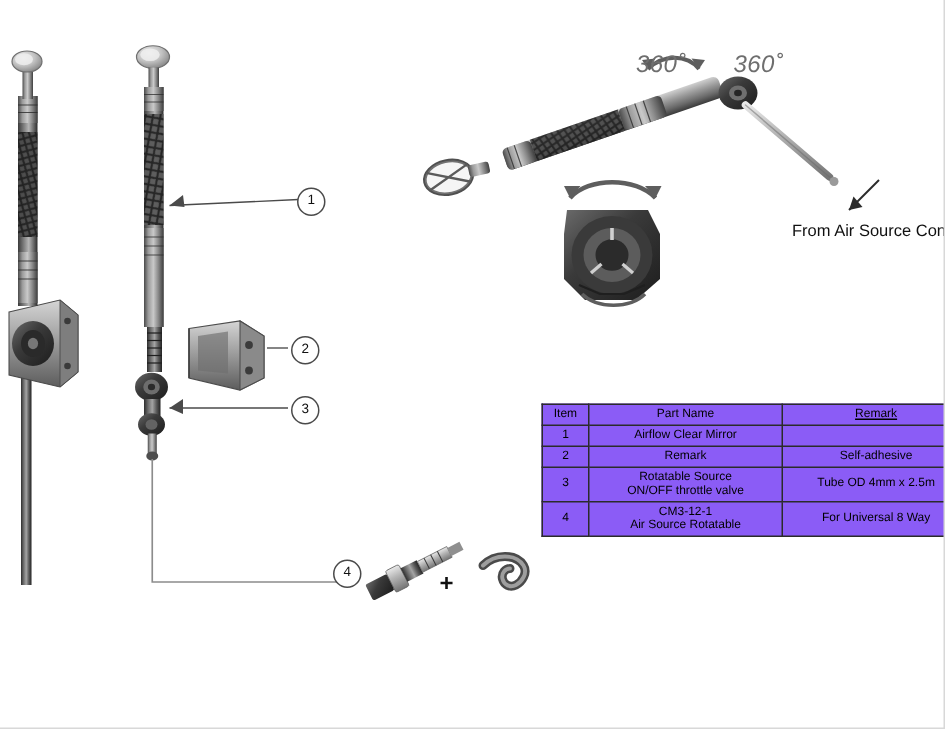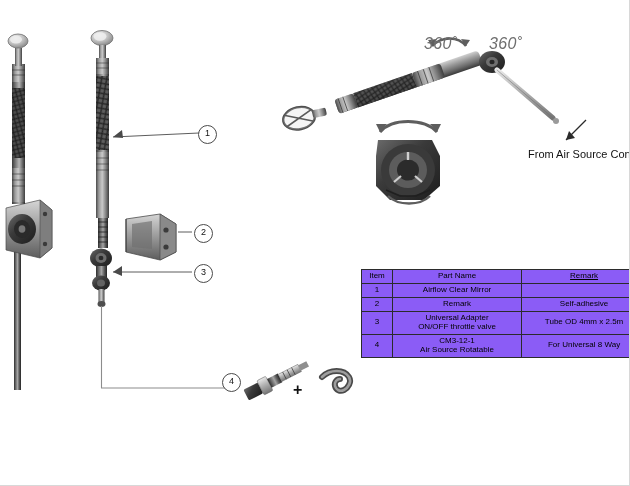--- a/index.html
+++ b/index.html
@@ -360,21 +360,21 @@
         <td></td>
       </tr>
       <tr>
         <td>2</td>
         <td>Remark</td>
         <td>Self-adhesive</td>
       </tr>
       <tr>
         <td>3</td>
         <td class="cell-two-line">
-          <span>Universal Adapter</span><br>
+          <span>Rotatable Source</span><br>
           <span>ON/OFF throttle valve</span>
         </td>
         <td>Tube OD 4mm x 2.5m</td>
       </tr>
       <tr>
         <td>4</td>
         <td class="cell-two-line">
           <span>CM3-12-1</span><br>
           <span>Air Source Rotatable</span>
         </td>

